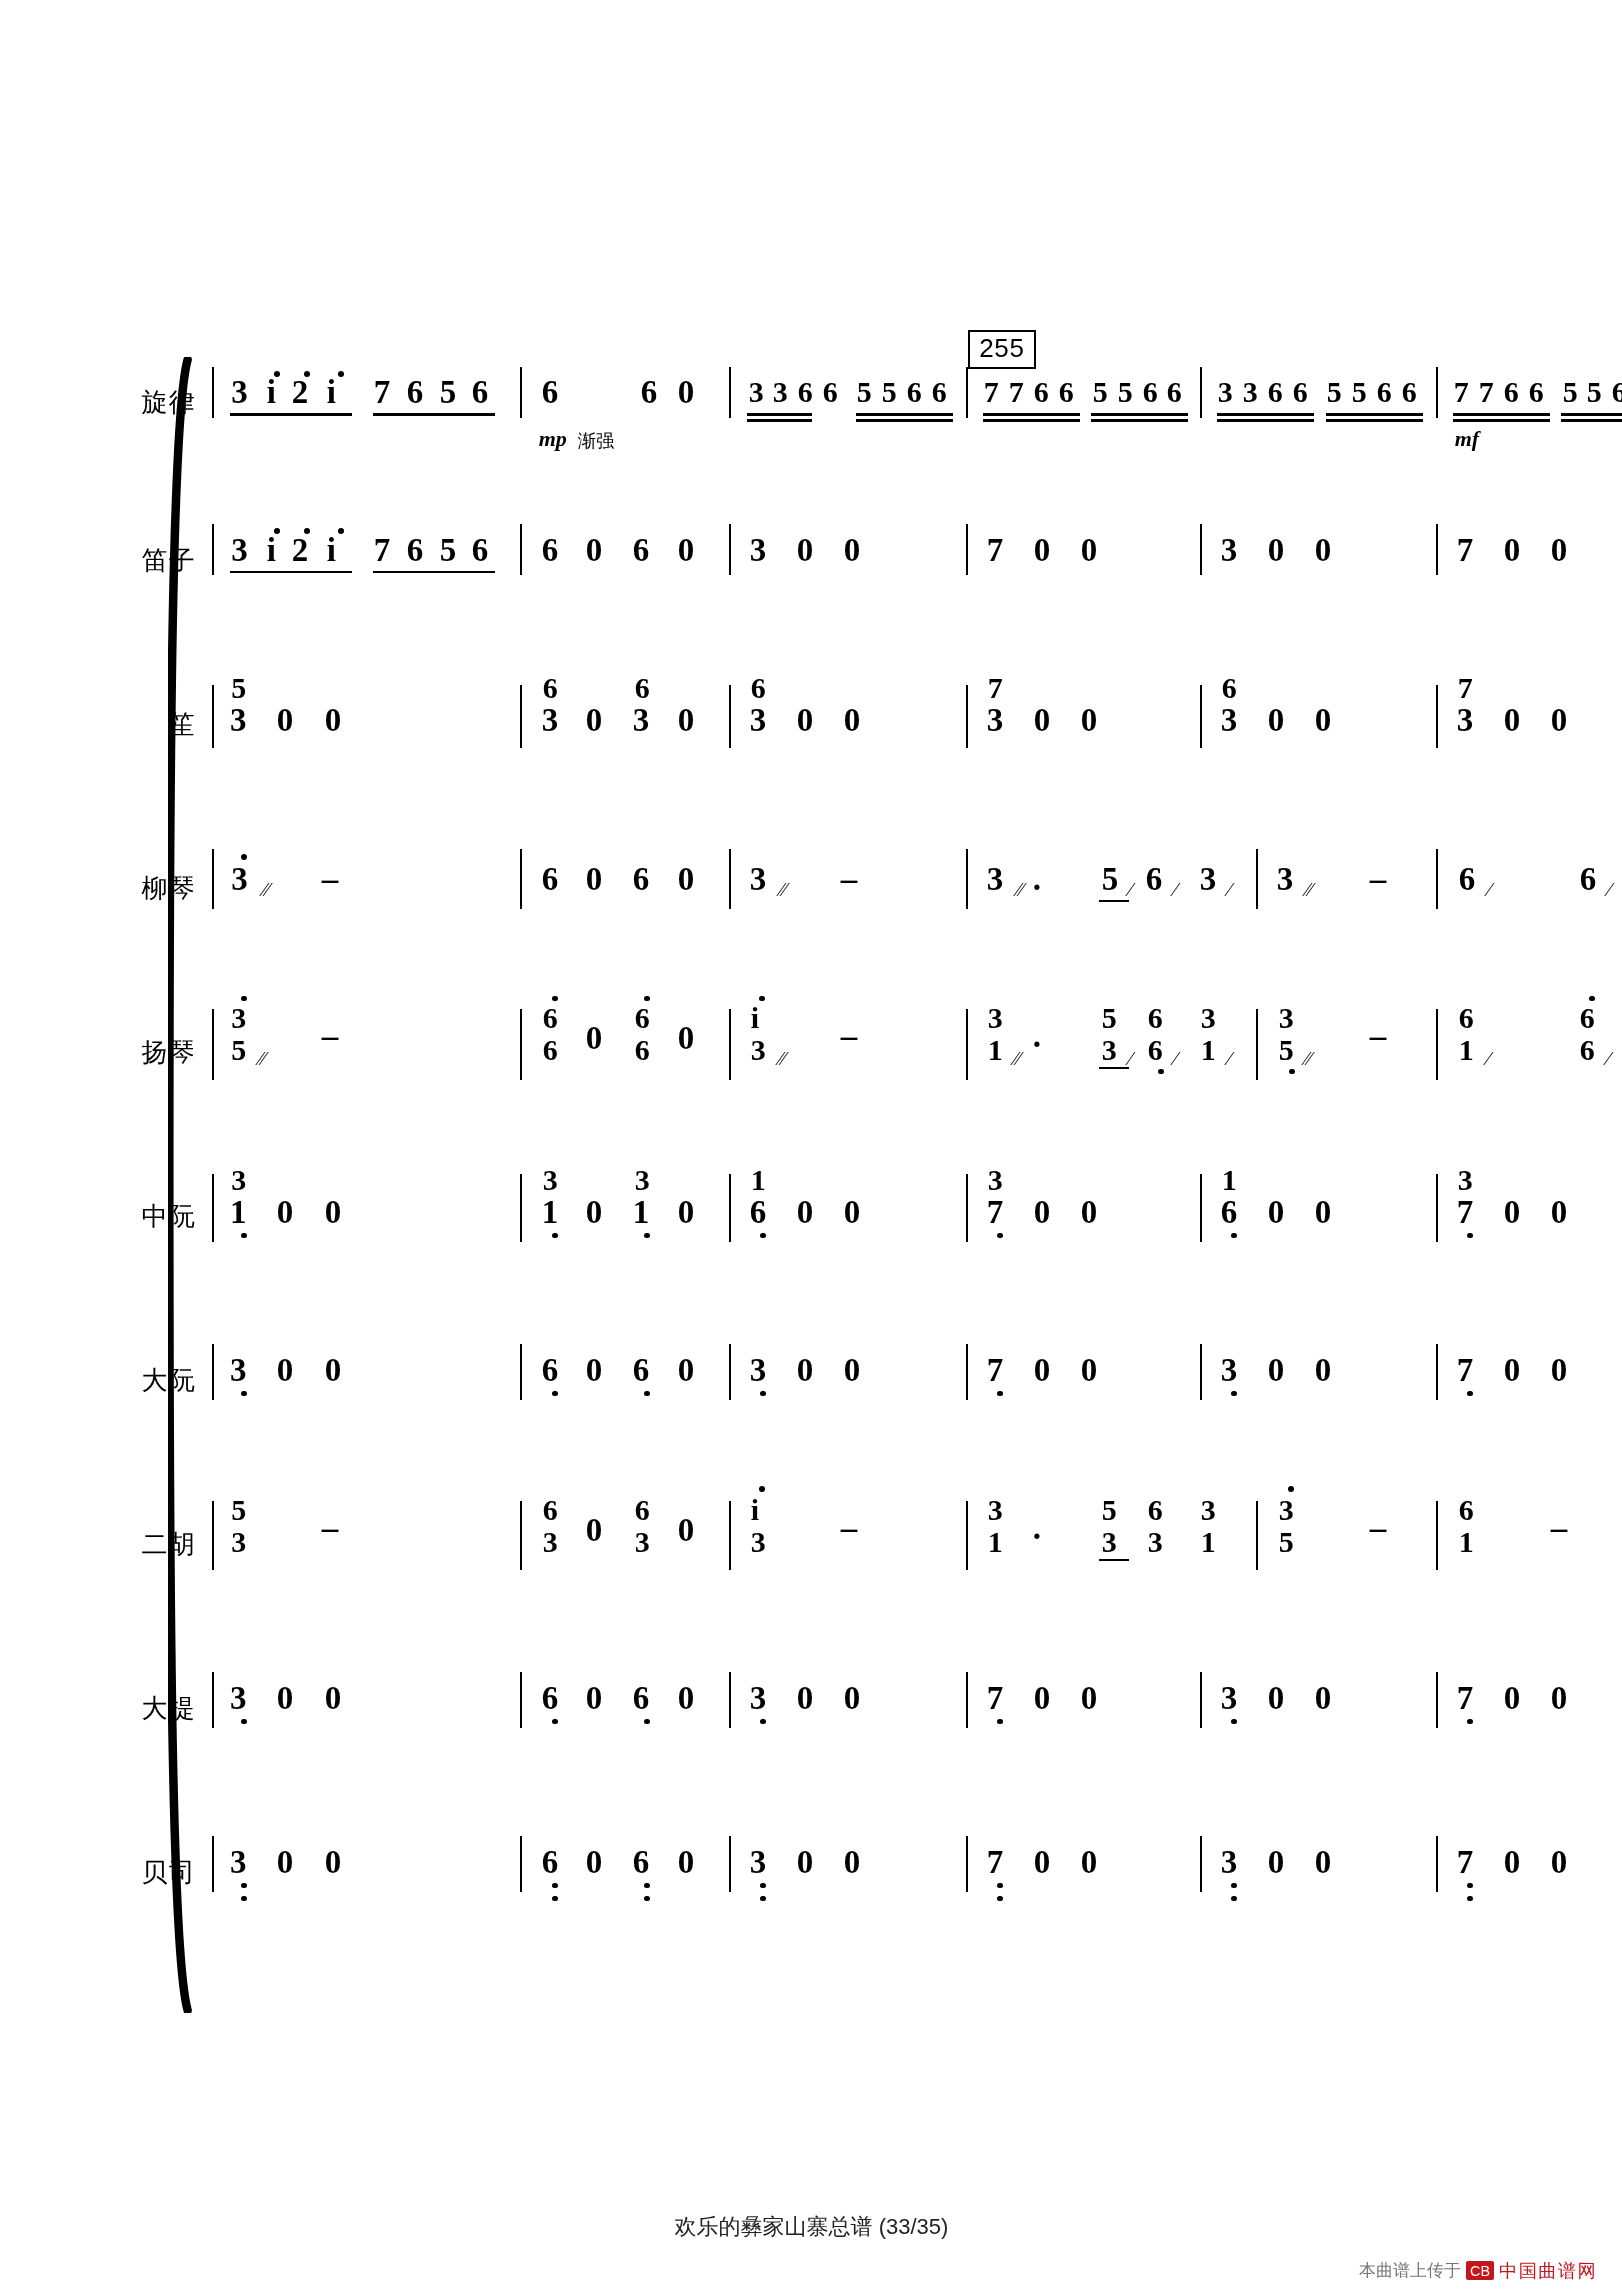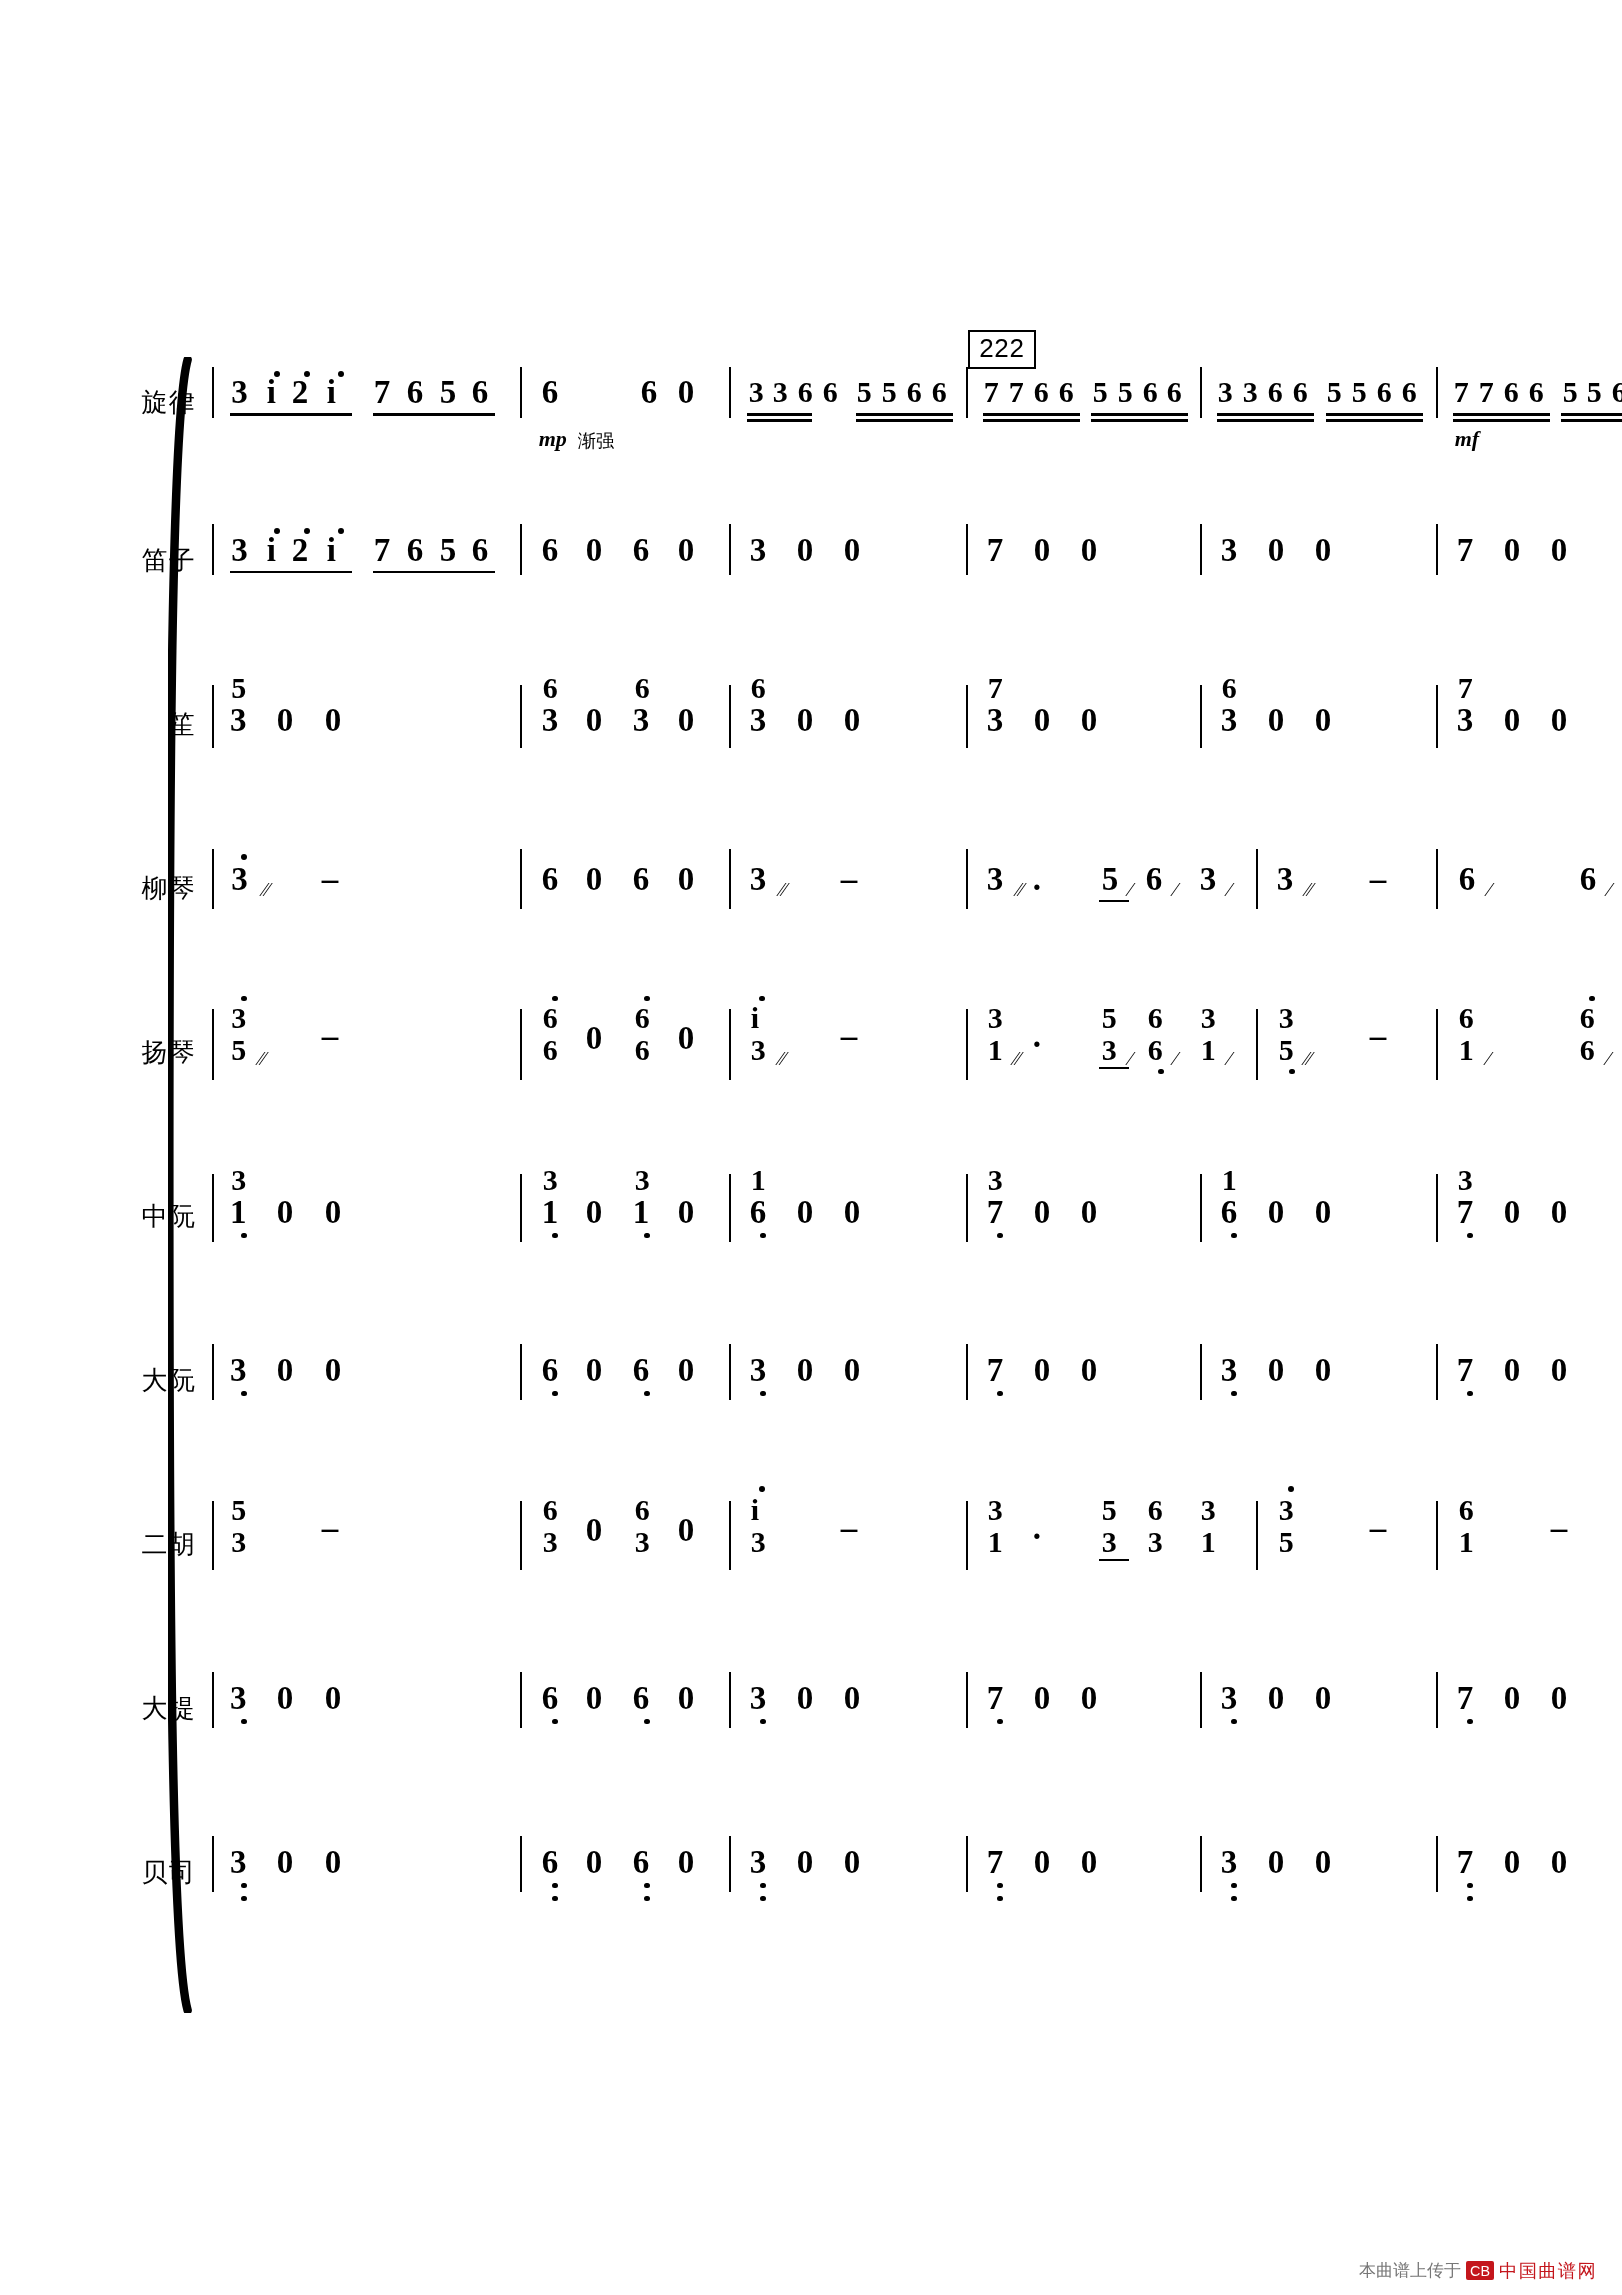--- a/index.html
+++ b/index.html
@@ -138,21 +138,21 @@
     padding:1.3px 3.9px;
     border-radius:2px;
   }
   .credit .cn { color:#c4161c; font-size:18.3px; letter-spacing:1.3px; }
 </style>
 </head>
 <body>
 
 <div class="page">
 
-  <div class="rehearsal">222</div>
+  <div class="rehearsal">255</div>
 
   <div class="brace">
     <svg width="23.6" height="1656" viewBox="0 0 36 2530">
       <path d="M30 4 C 6 90, 2 600, 2 1265 C 2 1930, 6 2440, 30 2526" stroke="#000" stroke-width="13" fill="none" stroke-linecap="round"></path>
     </svg>
   </div>
 
   <div class="score">
 
     <div class="row" style="height:151px;">
@@ -688,20 +688,21 @@
         <div class="dotdn" style="left:1255px; top:50px;"></div>
         <div class="dotdn" style="left:1255px; top:63px;"></div>
         <div class="n" style="left:1292px; top:13px;">0</div>
         <div class="n" style="left:1339px; top:13px;">0</div>
 
       </div>
     </div>
 
   </div>
 
+  <div class="footer">欢乐的彝家山寨总谱 (33/35)</div>
 
   <div class="credit">
     <span>本曲谱上传于</span>
     <span class="badge">CB</span>
     <span class="cn">中国曲谱网</span>
   </div>
 
 </div>
 
 

